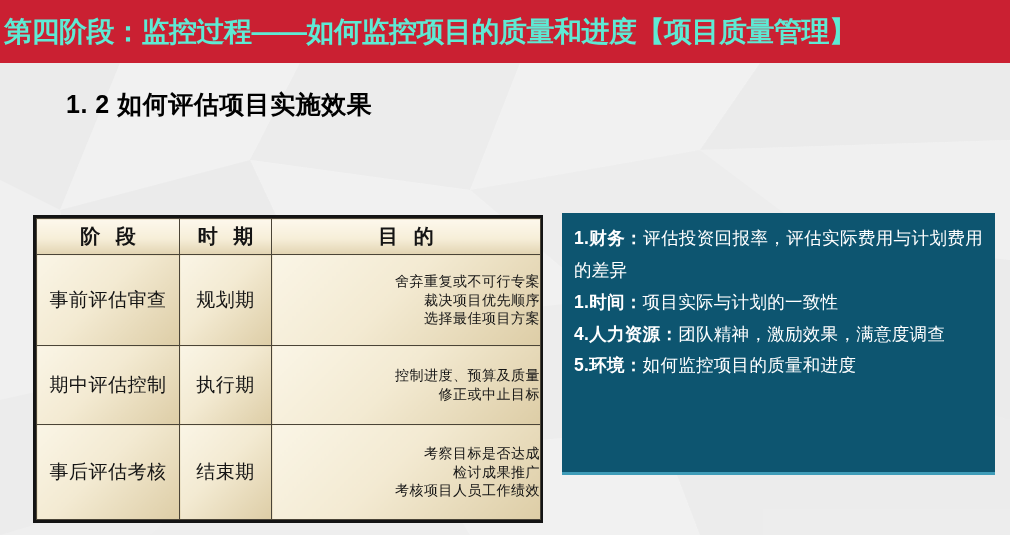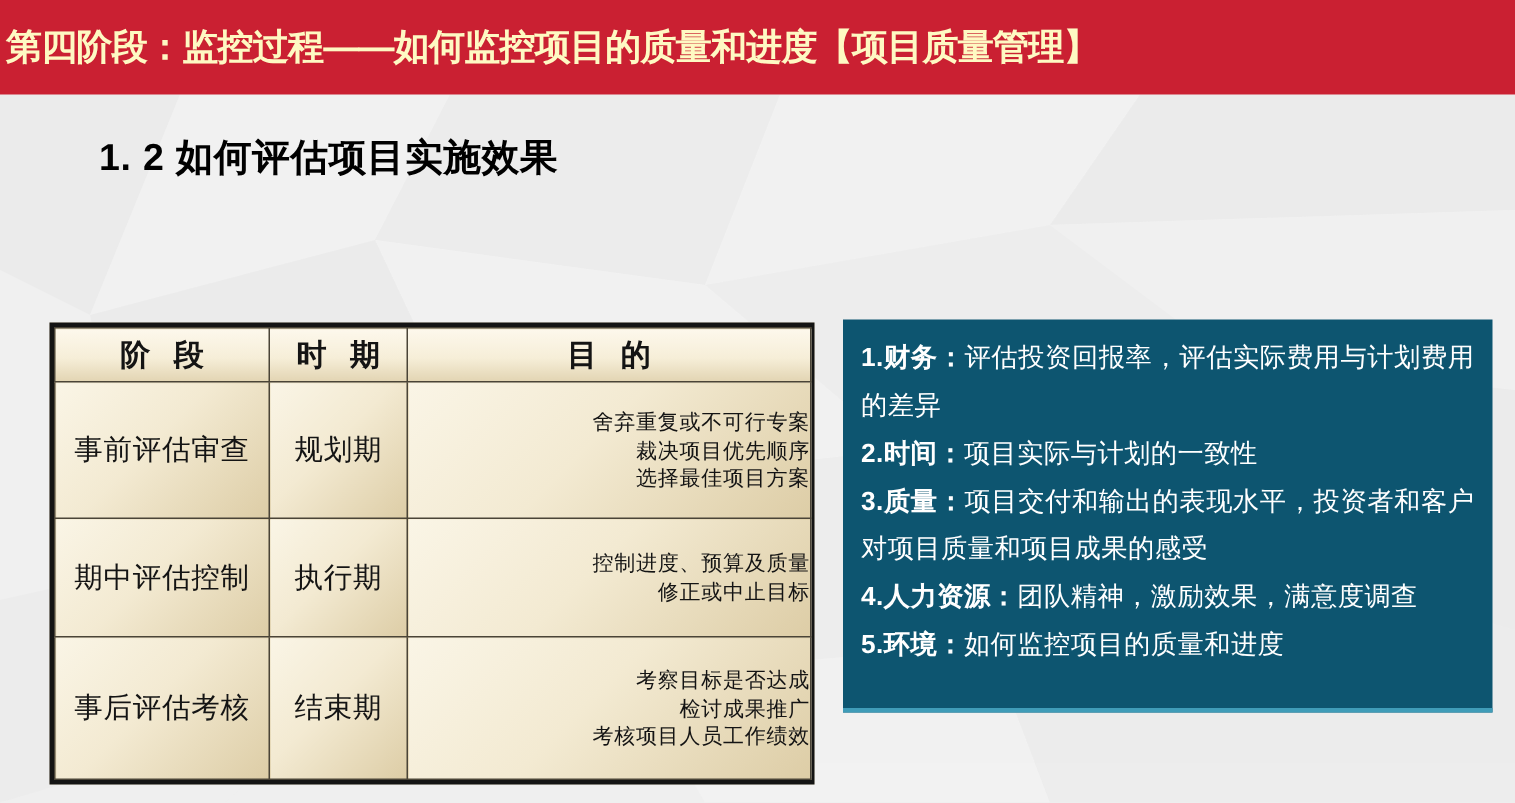--- a/index.html
+++ b/index.html
@@ -36,22 +36,22 @@
     left: 0;
     top: 0;
     width: 1010px;
     height: 63px;
     background: #ca2032;
     display: flex;
     align-items: center;
     overflow: hidden;
   }
   .banner-title {
-    color: #fef9c3;
-    font-size: 24px;
+    color: #5eead4;
+    font-size: 28px;
     font-weight: bold;
     letter-spacing: -0.5px;
     white-space: nowrap;
     padding-left: 4px;
     line-height: 1;
   }
 
   
   .subtitle {
     position: absolute;
@@ -223,20 +223,19 @@
             <div>考核项目人员工作绩效</div>
           </td>
         </tr>
       </tbody>
     </table>
   </div>
 
   <div class="panel">
     <ul class="panel-list">
       <li><b>1.财务：</b><span>评估投资回报率，评估实际费用与计划费用的差异</span></li>
-      <li><b>2.时间：</b><span>项目实际与计划的一致性</span></li>
-      <li><b>3.质量：</b><span>项目交付和输出的表现水平，投资者和客户对项目质量和项目成果的感受</span></li>
+      <li><b>1.时间：</b><span>项目实际与计划的一致性</span></li>
       <li><b>4.人力资源：</b><span>团队精神，激励效果，满意度调查</span></li>
       <li><b>5.环境：</b><span>如何监控项目的质量和进度</span></li>
     </ul>
   </div>
 
 </div>
 
 </body></html>

